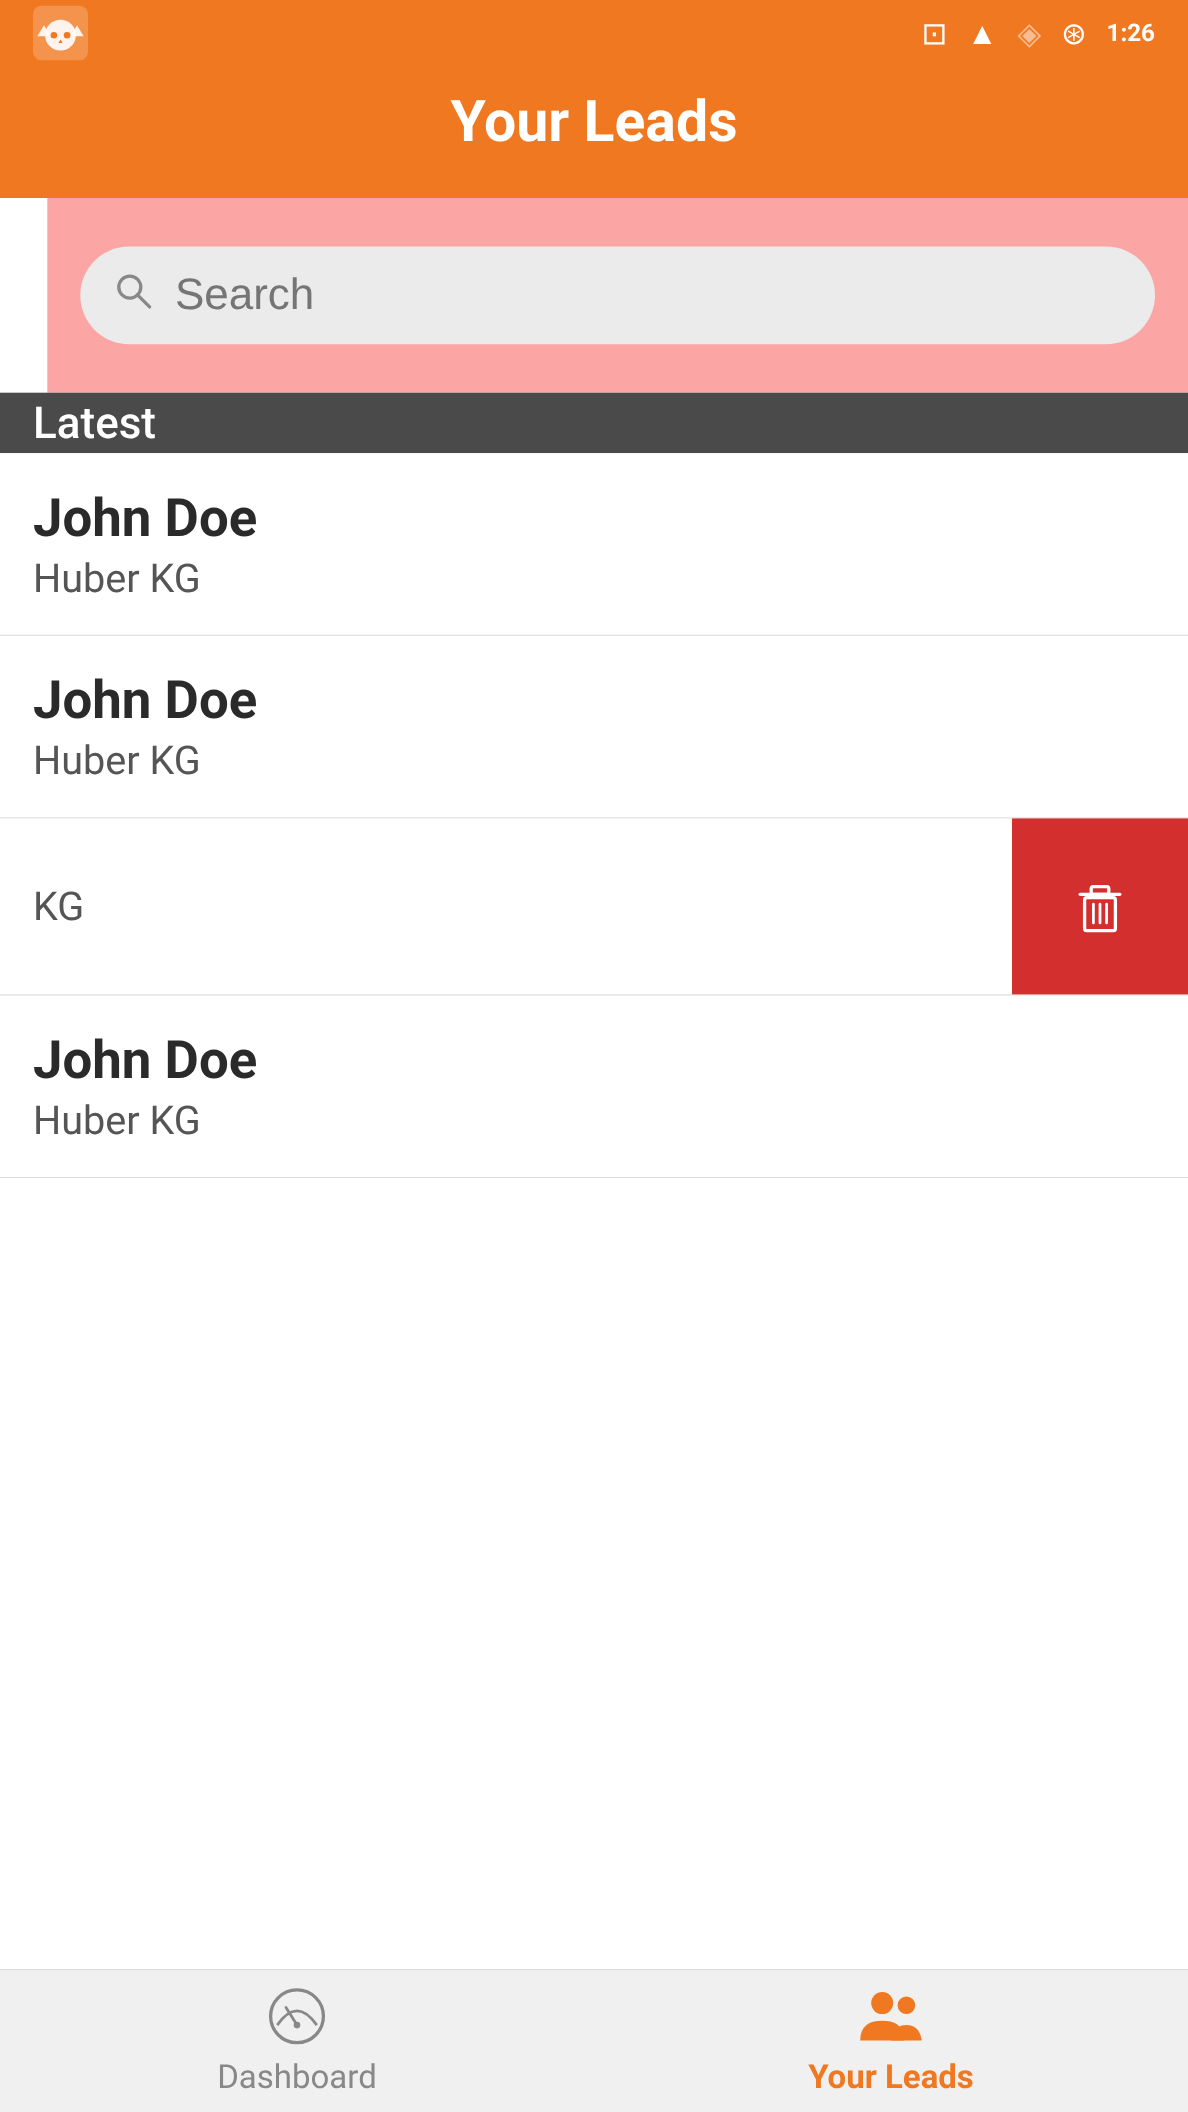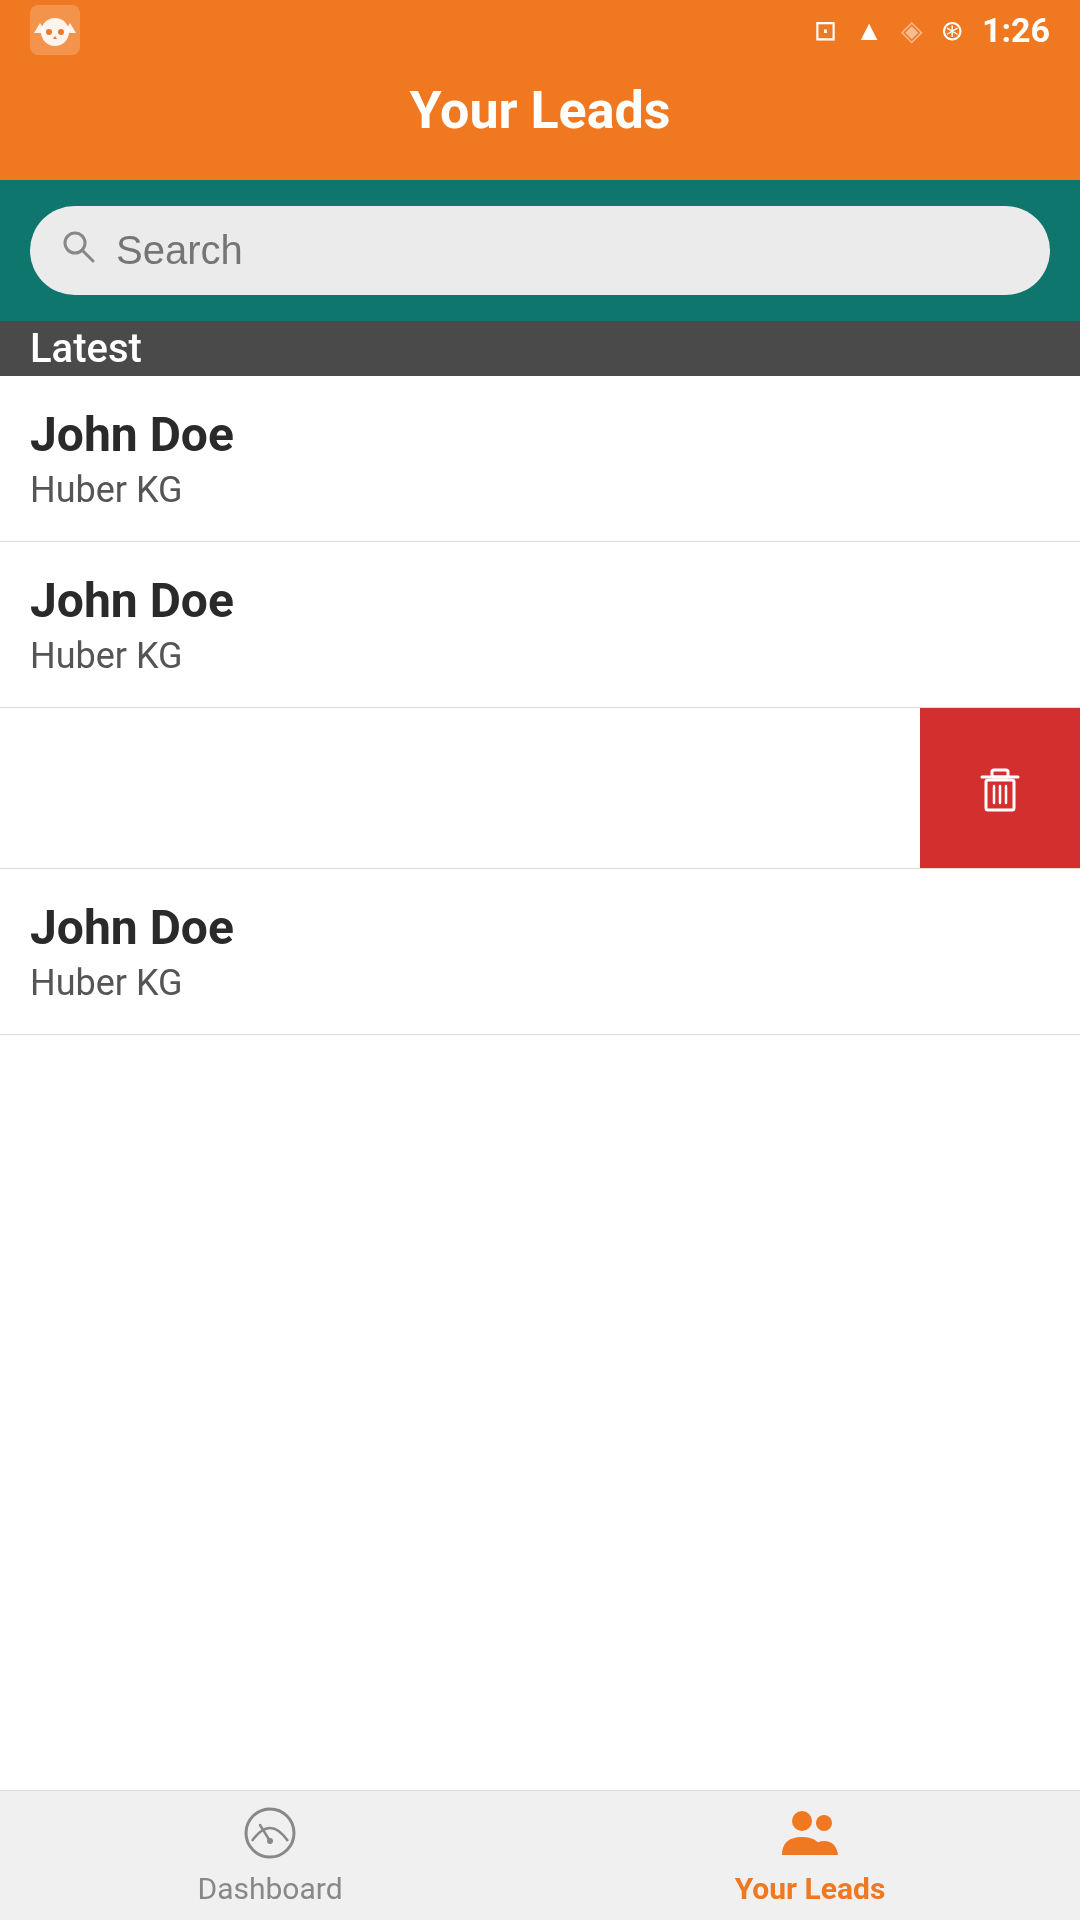--- a/index.html
+++ b/index.html
@@ -34,21 +34,21 @@
     }
 
     .status-bar-right {
       display: flex;
       align-items: center;
       gap: 18px;
     }
 
     .status-time {
       color: white;
-      font-size: 34px;
+      font-size: 22px;
       font-weight: bold;
     }
 
     
     .header {
       background: #F07820;
       height: 120px;
       display: flex;
       align-items: center;
       justify-content: center;
@@ -56,22 +56,23 @@
     }
 
     .header-title {
       color: white;
       font-size: 52px;
       font-weight: bold;
     }
 
     
     .search-container {
-      background: #0f766e;
-      padding: 26px 30px;
+      background: #fca5a5;
+      padding: 44px 30px;
+      margin-left: 43px;
     }
 
     .search-bar {
       background: #ebebeb;
       border-radius: 50px;
       display: flex;
       align-items: center;
       padding: 22px 30px;
       gap: 20px;
     }
@@ -265,20 +266,21 @@
       </div>
     </div>
     <div class="lead-item">
       <div class="lead-content">
         <div class="lead-name">John Doe</div>
         <div class="lead-company">Huber KG</div>
       </div>
     </div>
     <div class="lead-item">
       <div class="lead-content">
+        <div class="lead-company">KG</div>
       </div>
       <div class="delete-action">
         <svg class="trash-icon" width="56" height="56" viewBox="0 0 56 56" xmlns="http://www.w3.org/2000/svg">
           <rect x="14" y="20" width="28" height="30" rx="2" fill="none" stroke="white" stroke-width="3"></rect>
           <line x1="10" y1="17" x2="46" y2="17" stroke="white" stroke-width="3" stroke-linecap="round"></line>
           <rect x="20" y="10" width="16" height="7" rx="2" fill="none" stroke="white" stroke-width="3"></rect>
           <line x1="22" y1="26" x2="22" y2="43" stroke="white" stroke-width="2.5" stroke-linecap="round"></line>
           <line x1="28" y1="26" x2="28" y2="43" stroke="white" stroke-width="2.5" stroke-linecap="round"></line>
           <line x1="34" y1="26" x2="34" y2="43" stroke="white" stroke-width="2.5" stroke-linecap="round"></line>
         </svg>

